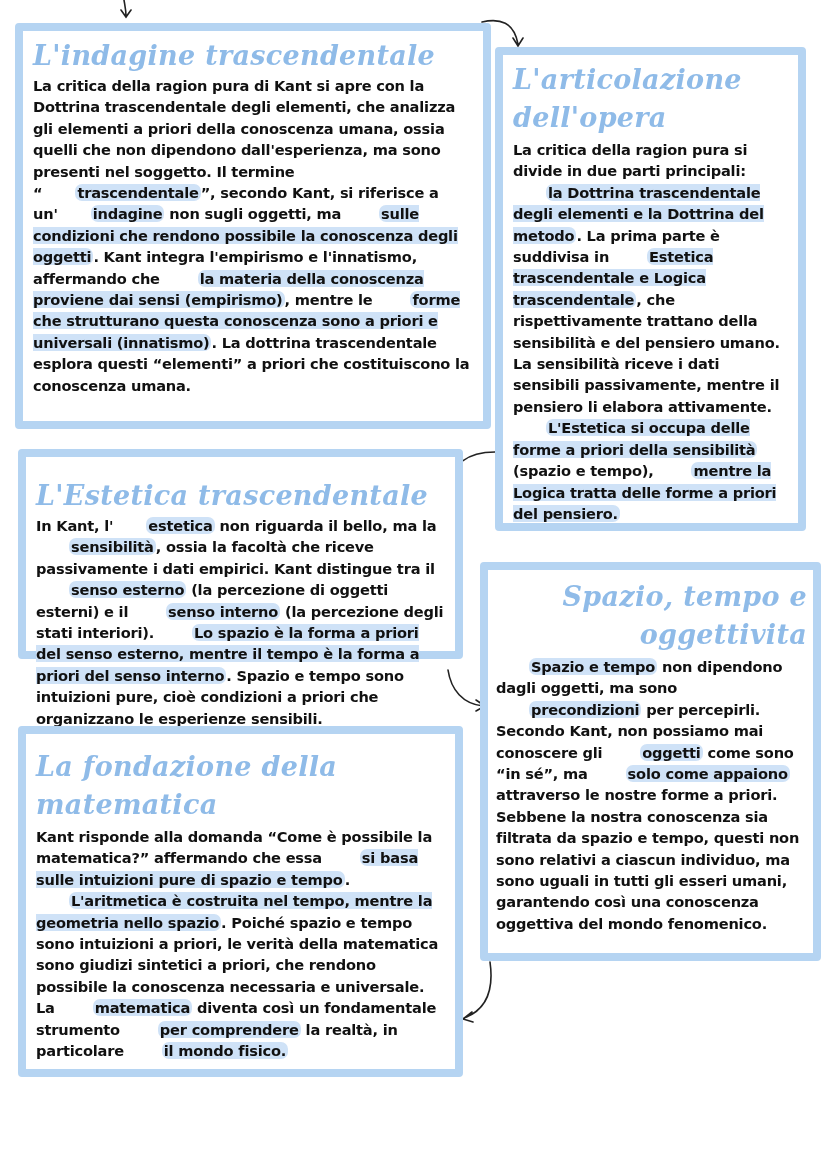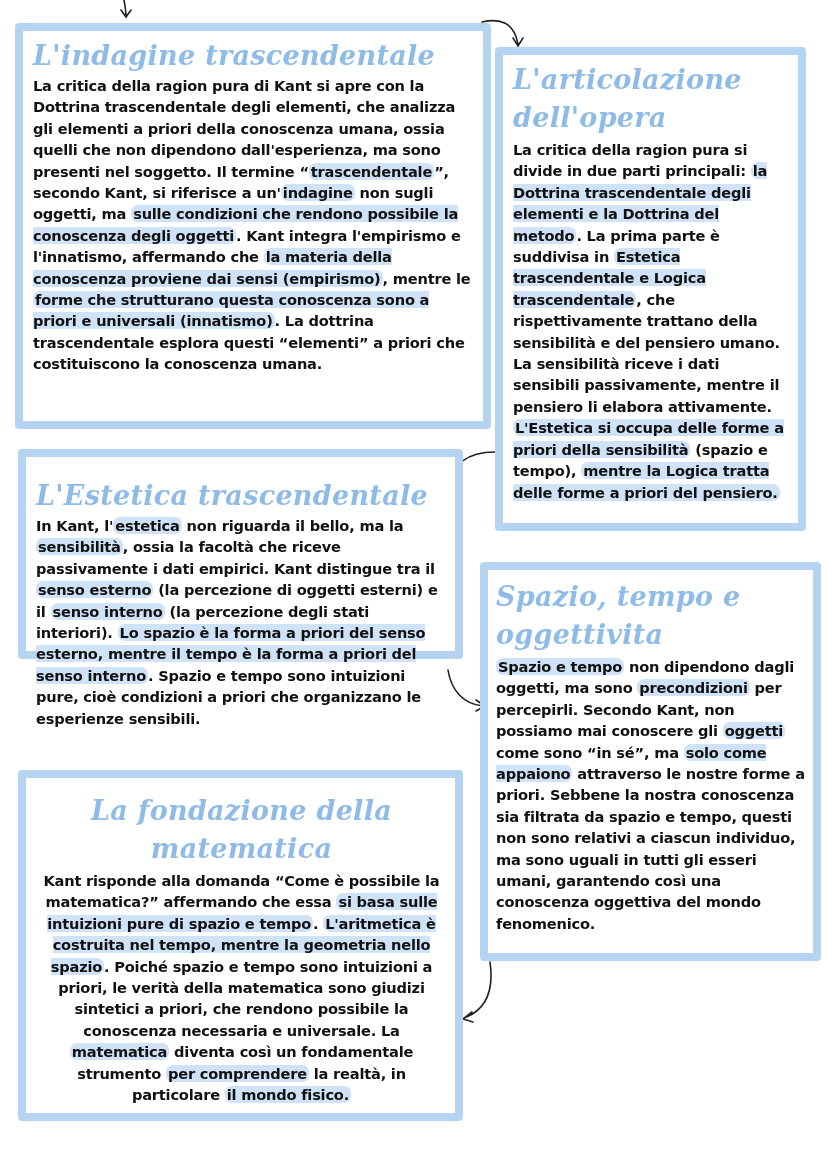--- a/index.html
+++ b/index.html
@@ -14,21 +14,21 @@
   }
   .title {
     font-family: "DejaVu Serif", serif; font-style:italic;
     color:#8fbbe8; font-size:27px; line-height:34px; margin:0 0 2px 0;
     letter-spacing:0.3px;
   }
   .body {
     font-size:14.6px; line-height:21.4px; margin:0; font-weight:bold;
     letter-spacing:-0.2px;
   }
-  .hl { background:#cfe2f7; border-radius:7px; padding:0 2px; }
+  .hl { background:#cfe2f7; border-radius:7px; padding:0 2px;margin-left:33px; }
   svg.arrow { position:absolute; overflow:visible; }
   svg.arrow path { fill:none; stroke:#222; stroke-width:1.6; stroke-linecap:round; }
 </style>
 </head>
 <body>
 
 <svg class="arrow" style="left:110px;top:0;" width="30" height="22">
     <path d="M14 0 C15 6 16 10 16 16 M11 10 L16 17 L21 10"></path>
   </svg>
 <svg class="arrow" style="left:480px;top:16px;" width="50" height="36">
@@ -53,20 +53,20 @@
   <h2 class="title" style="line-height:38px;">L'articolazione dell'opera</h2>
   <p class="body"><span>La critica della ragion pura si divide in due parti principali: </span><span class="hl">la Dottrina trascendentale degli elementi e la Dottrina del metodo</span><span>. La prima parte è suddivisa in </span><span class="hl">Estetica trascendentale e Logica trascendentale</span><span>, che rispettivamente trattano della sensibilità e del pensiero umano. La sensibilità riceve i dati sensibili passivamente, mentre il pensiero li elabora attivamente. </span><span class="hl">L'Estetica si occupa delle forme a priori della sensibilità</span><span> (spazio e tempo), </span><span class="hl">mentre la Logica tratta delle forme a priori del pensiero.</span></p>
 </div>
 
 <div class="box" style="left:18px;top:449px;width:445px;height:210px;padding:22px 8px 0 10px;">
   <h2 class="title">L'Estetica trascendentale</h2>
   <p class="body"><span>In Kant, l'</span><span class="hl">estetica</span><span> non riguarda il bello, ma la </span><span class="hl">sensibilità</span><span>, ossia la facoltà che riceve passivamente i dati empirici. Kant distingue tra il </span><span class="hl">senso esterno</span><span> (la percezione di oggetti esterni) e il </span><span class="hl">senso interno</span><span> (la percezione degli stati interiori). </span><span class="hl">Lo spazio è la forma a priori del senso esterno, mentre il tempo è la forma a priori del senso interno</span><span>. Spazio e tempo sono intuizioni pure, cioè condizioni a priori che organizzano le esperienze sensibili.</span></p>
 </div>
 
 <div class="box" style="left:480px;top:562px;width:341px;height:399px;padding:8px 6px 0 8px;">
-  <h2 class="title" style="line-height:38px;">Spazio, tempo e oggettivita</h2>
+  <h2 class="title" style="line-height:38px;text-align:right;">Spazio, tempo e oggettivita</h2>
   <p class="body"><span class="hl">Spazio e tempo</span><span> non dipendono dagli oggetti, ma sono </span><span class="hl">precondizioni</span><span> per percepirli. Secondo Kant, non possiamo mai conoscere gli </span><span class="hl">oggetti</span><span> come sono “in sé”, ma </span><span class="hl">solo come appaiono</span><span> attraverso le nostre forme a priori. Sebbene la nostra conoscenza sia filtrata da spazio e tempo, questi non sono relativi a ciascun individuo, ma sono uguali in tutti gli esseri umani, garantendo così una conoscenza oggettiva del mondo fenomenico.</span></p>
 </div>
 
-<div class="box" style="left:18px;top:770px;width:445px;height:351px;padding:14px 8px 0 10px;text-align:center;">
+<div class="box" style="left:18px;top:726px;width:445px;height:351px;padding:14px 8px 0 10px;">
   <h2 class="title" style="line-height:38px;">La fondazione della matematica</h2>
   <p class="body"><span>Kant risponde alla domanda “Come è possibile la matematica?” affermando che essa </span><span class="hl">si basa sulle intuizioni pure di spazio e tempo</span><span>. </span><span class="hl">L'aritmetica è costruita nel tempo, mentre la geometria nello spazio</span><span>. Poiché spazio e tempo sono intuizioni a priori, le verità della matematica sono giudizi sintetici a priori, che rendono possibile la conoscenza necessaria e universale. La </span><span class="hl">matematica</span><span> diventa così un fondamentale strumento </span><span class="hl">per comprendere</span><span> la realtà, in particolare </span><span class="hl">il mondo fisico.</span></p>
 </div>
 
 </body></html>

